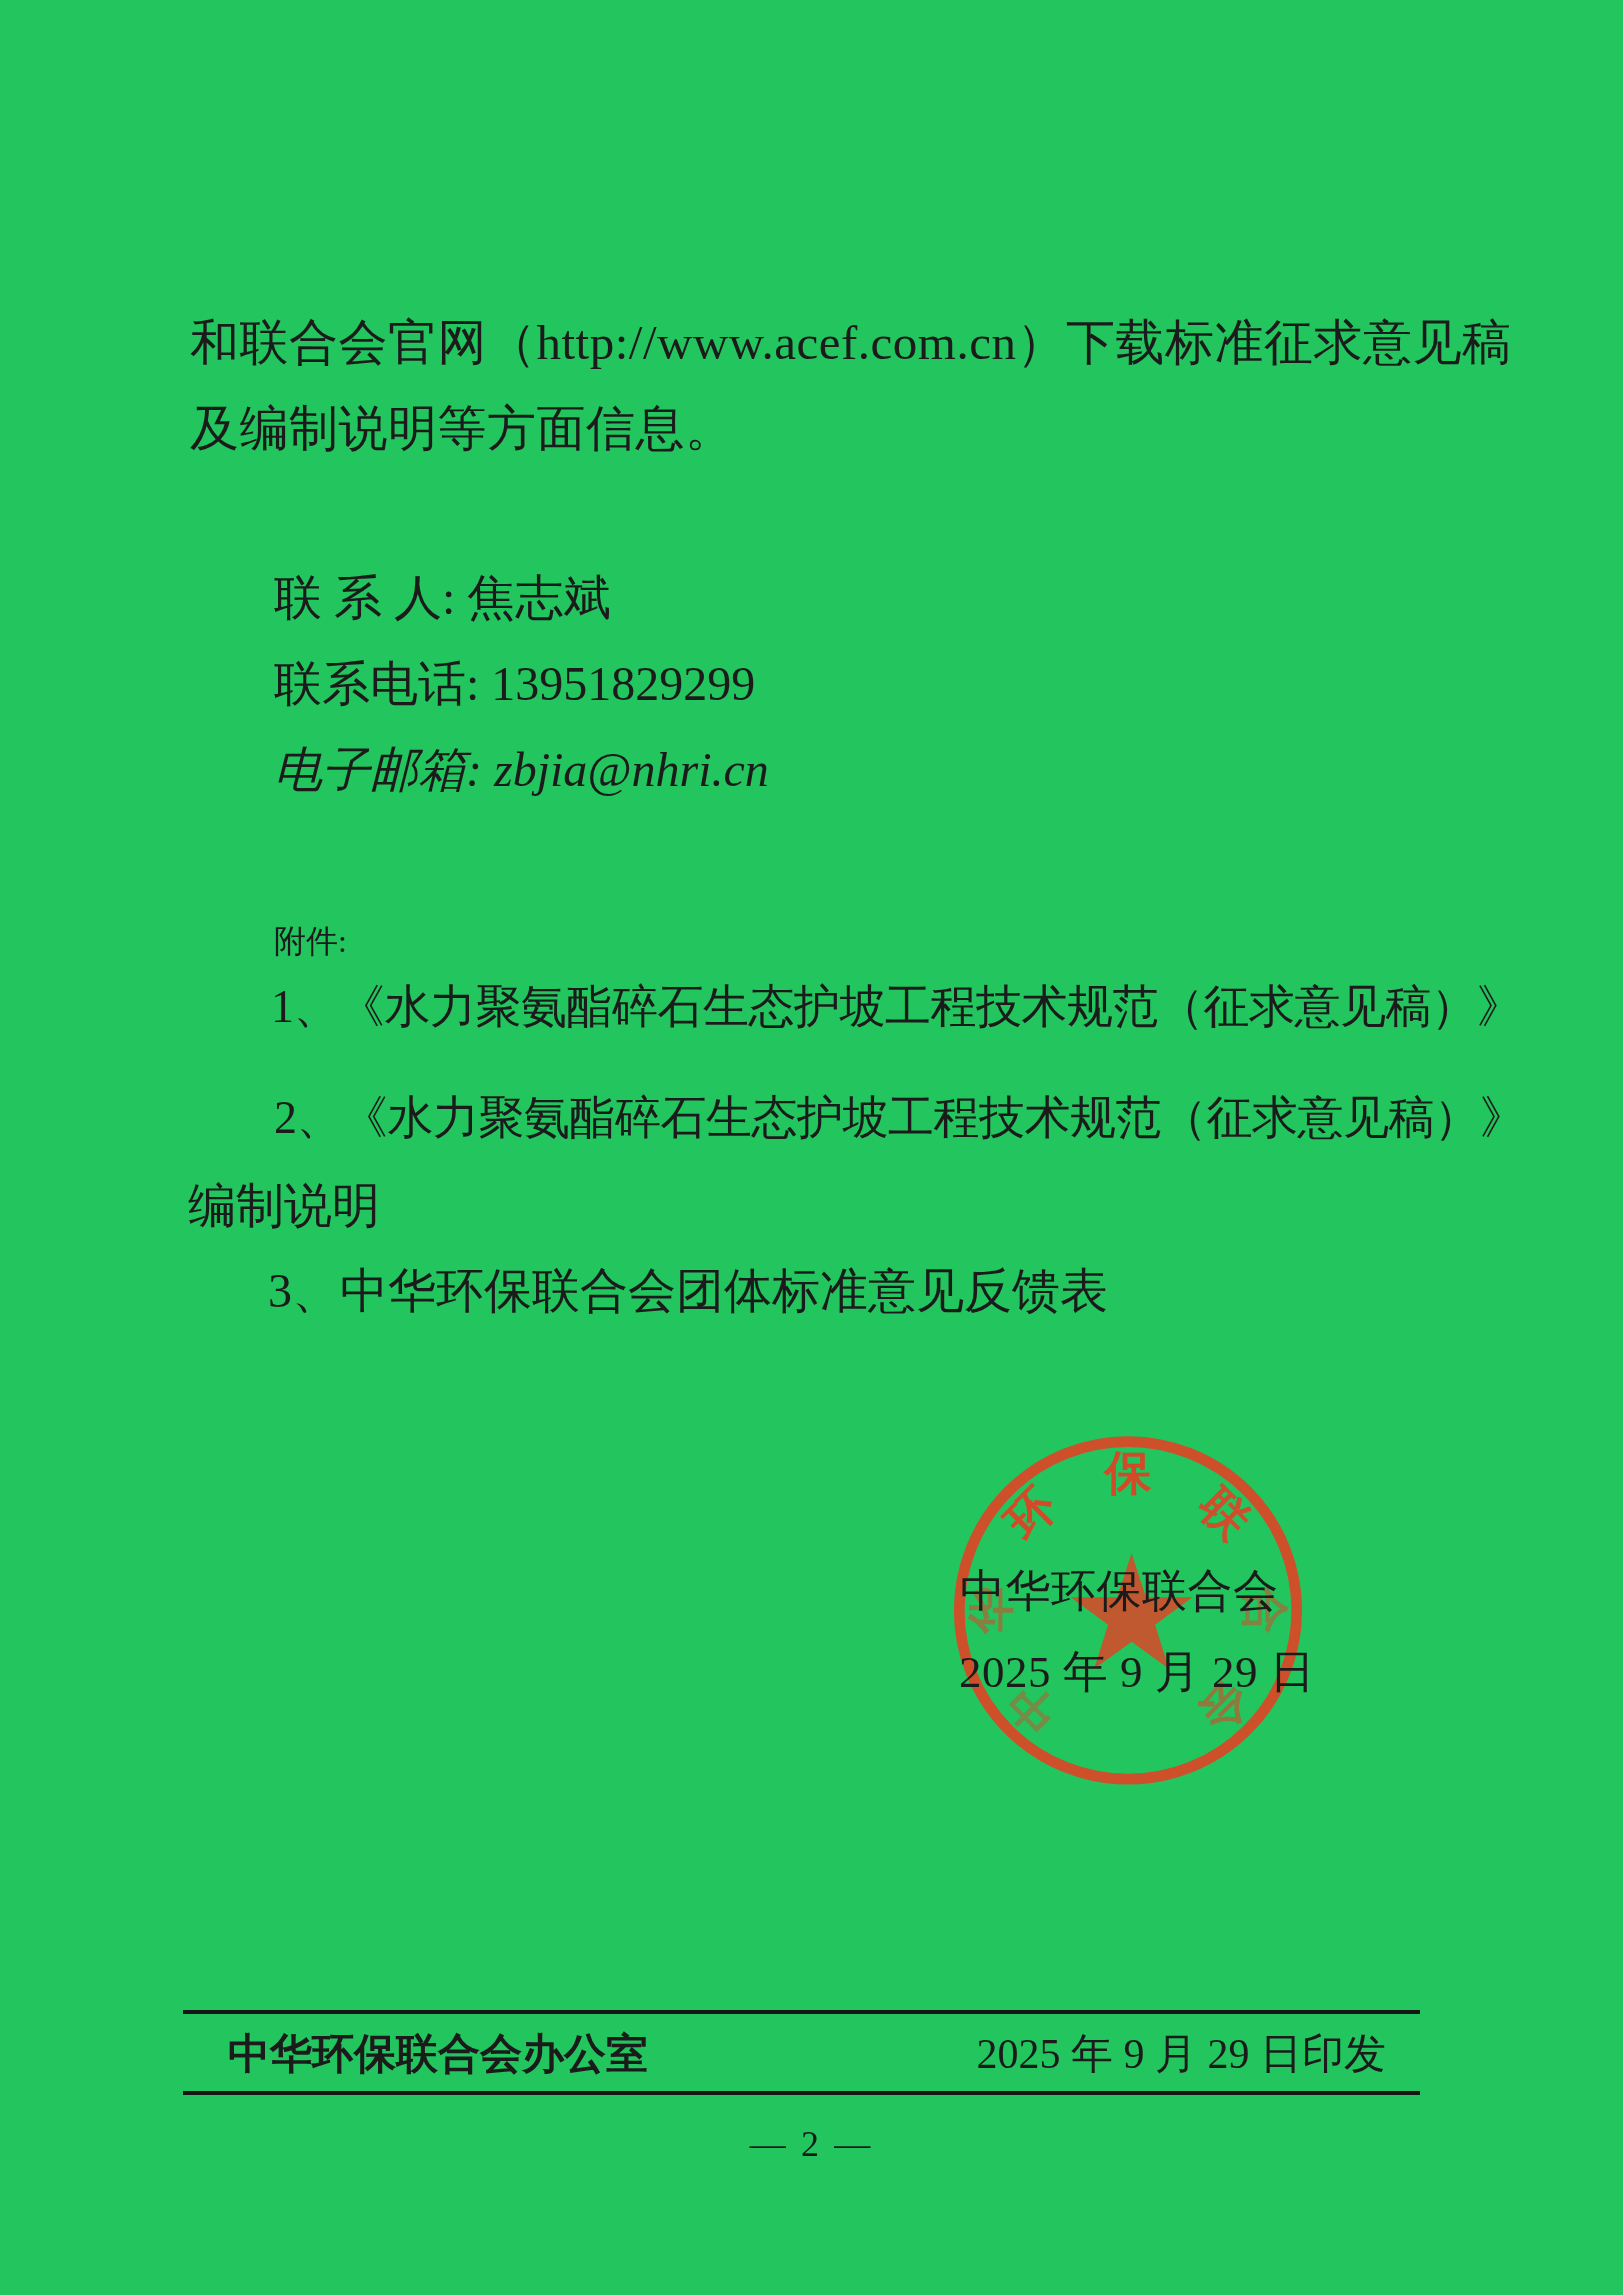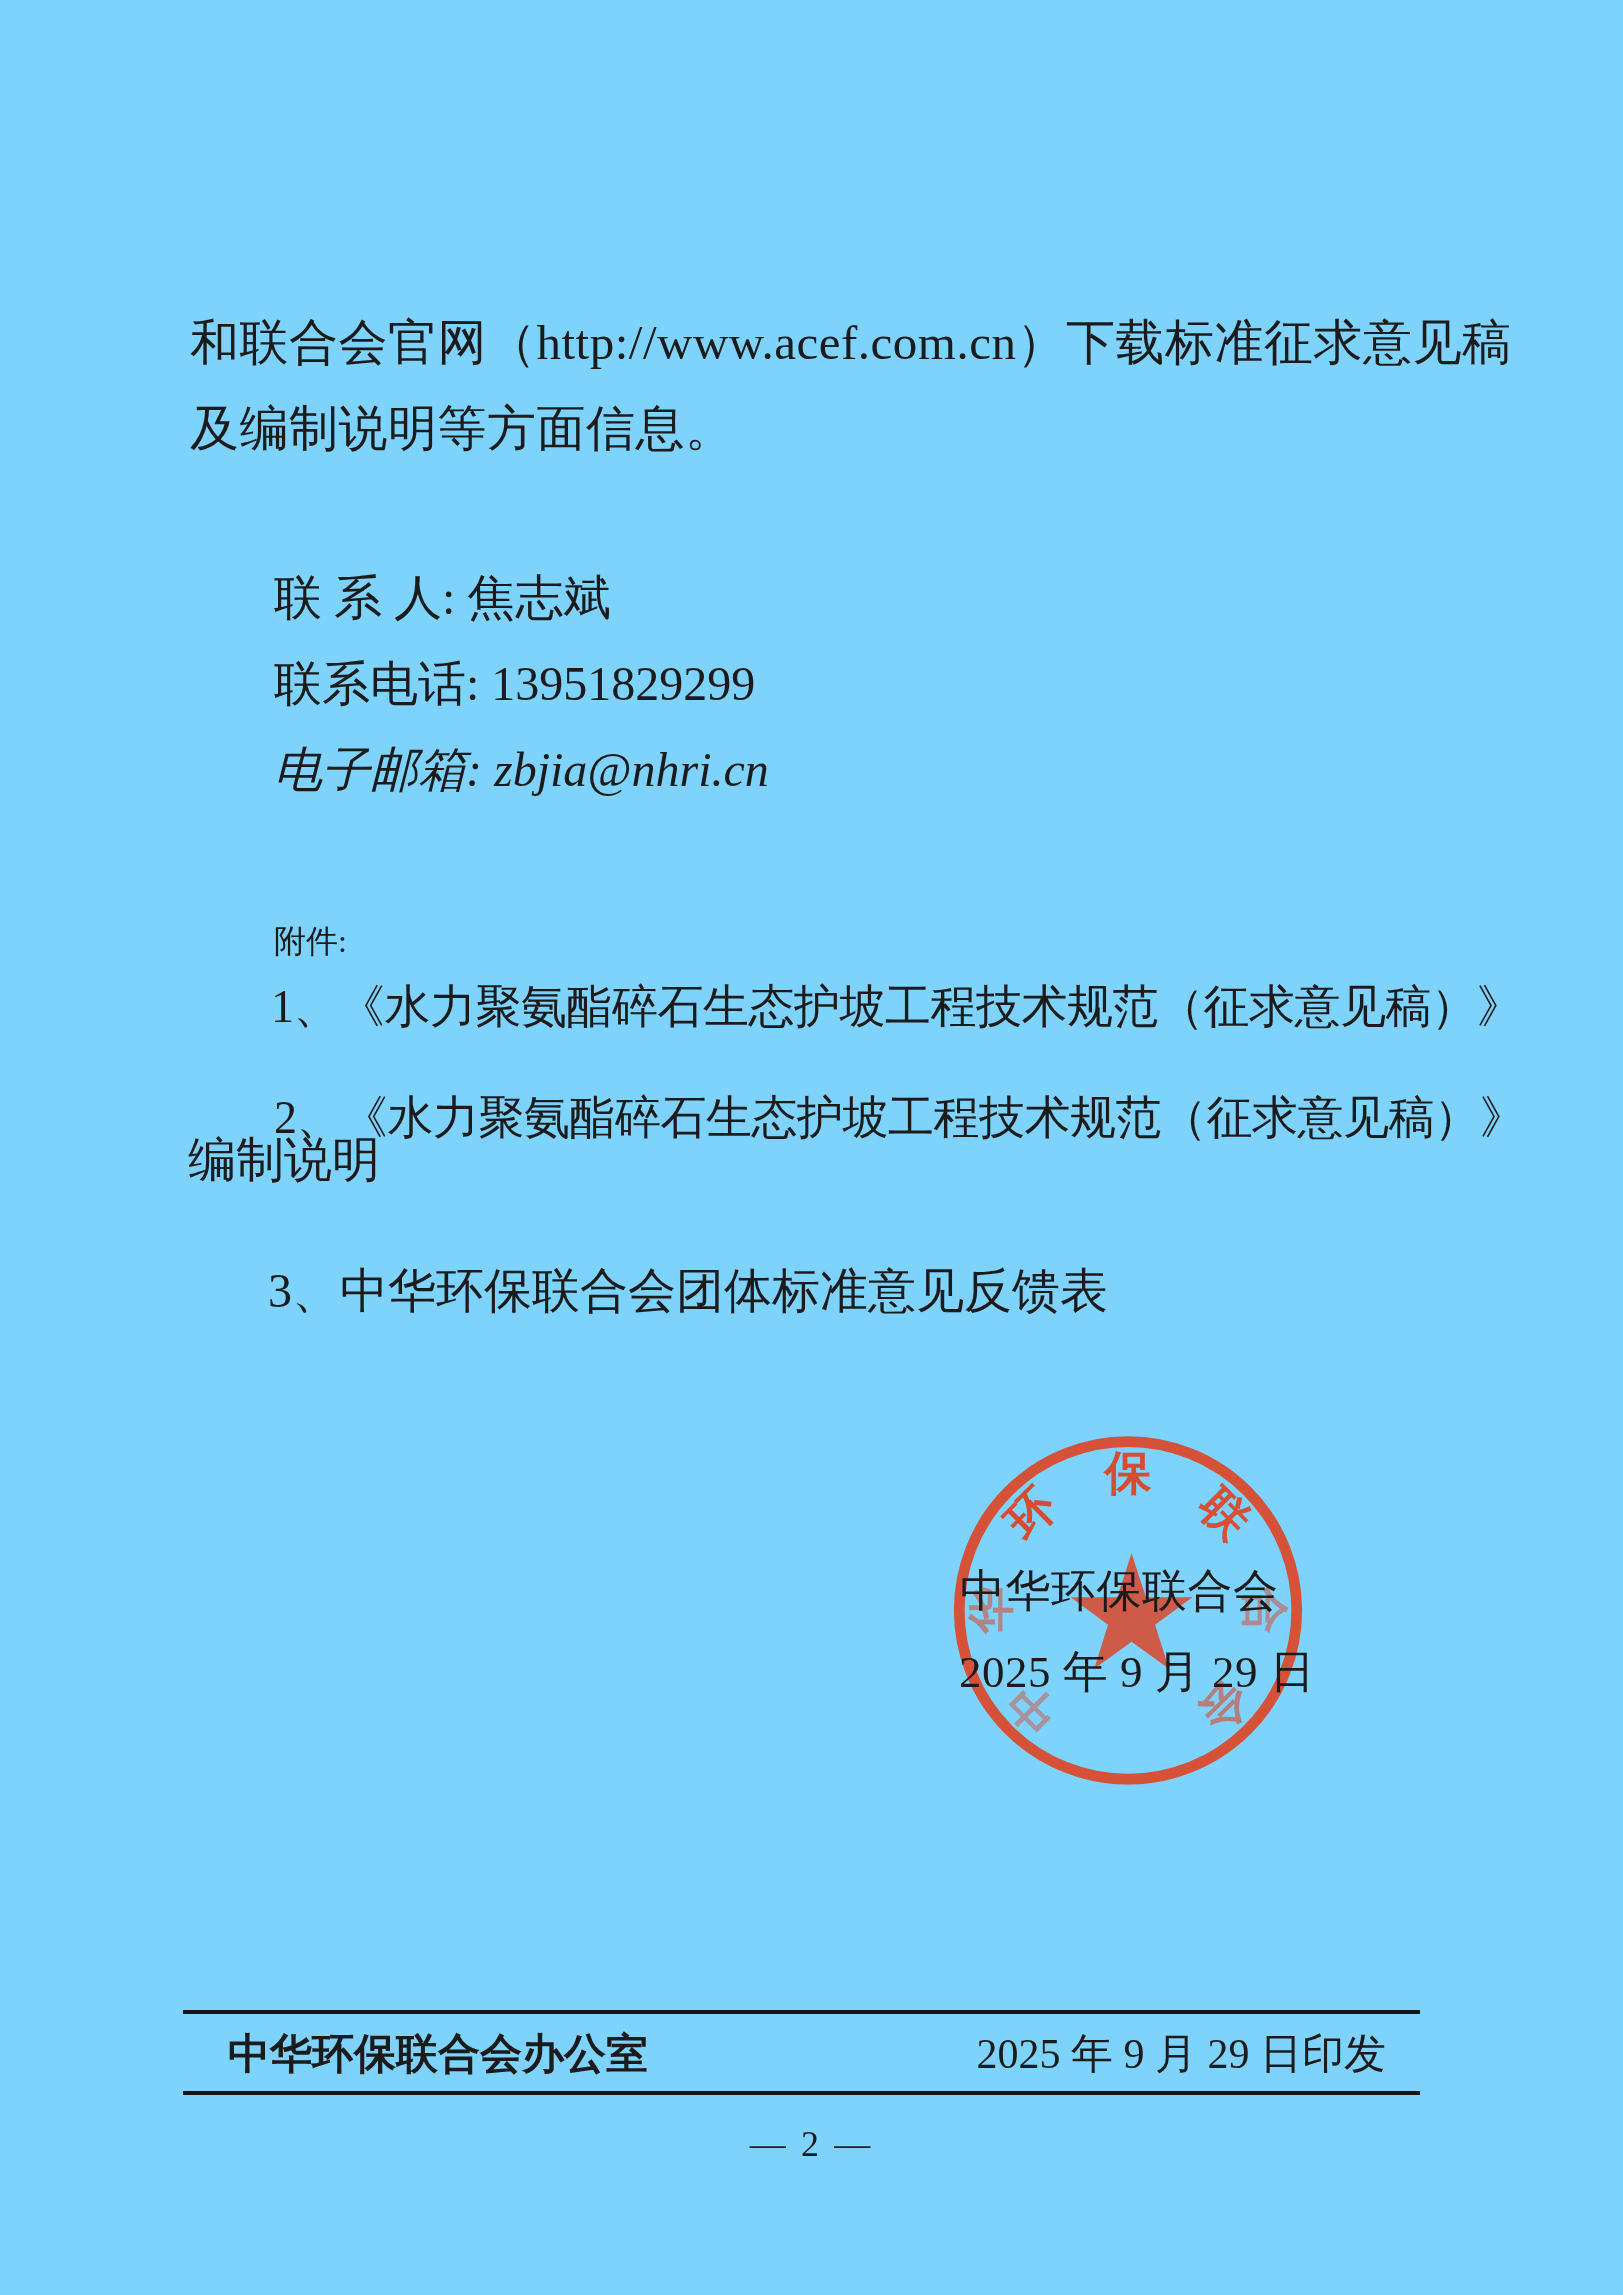--- a/index.html
+++ b/index.html
@@ -4,21 +4,21 @@
 <style>
   html, body {
     margin: 0;
     padding: 0;
     background: #fbfaf7;
   }
   .page {
     position: relative;
     width: 1623px;
     height: 2295px;
-    background: #7dd3fc;
+    background: #22c55e;
     font-family: "Liberation Serif", "DejaVu Serif", serif;
     color: #1b1b1b;
     overflow: hidden;
   }
   .txt {
     position: absolute;
     white-space: nowrap;
     line-height: 1;
   }
   .body-line   { font-size: 49px; letter-spacing: 0.5px; }
@@ -59,21 +59,21 @@
   <div class="txt body-line" style="left:190px; top:318px;">和联合会官网（http://www.acef.com.cn）下载标准征求意见稿</div>
   <div class="txt body-line" style="left:190px; top:404px;">及编制说明等方面信息。</div>
 
   <div class="txt contact-line" style="left:274px; top:574px;">联  系  人: 焦志斌</div>
   <div class="txt contact-line" style="left:274px; top:660px;">联系电话: 13951829299</div>
   <div class="txt contact-line" style="left:274px; top:746px;font-style:italic;">电子邮箱: zbjia@nhri.cn</div>
 
   <div class="txt attach-head" style="left:274px; top:925px;">附件:</div>
   <div class="txt attach-item-long" style="left:271px; top:984px;">1、《水力聚氨酯碎石生态护坡工程技术规范（征求意见稿）》</div>
   <div class="txt attach-item-long" style="left:274px; top:1095px;">2、《水力聚氨酯碎石生态护坡工程技术规范（征求意见稿）》</div>
-  <div class="txt attach-item" style="left:188px; top:1136px;">编制说明</div>
+  <div class="txt attach-item" style="left:188px; top:1182px;">编制说明</div>
   <div class="txt attach-item" style="left:268px; top:1267px;">3、中华环保联合会团体标准意见反馈表</div>
 
   <svg id="seal-svg" viewBox="0 0 706 700">
     <ellipse cx="352" cy="347" rx="330" ry="330" fill="none" stroke="#dc4527" stroke-width="21" opacity="0.92"></ellipse>
     <polygon points="359,235 387,321 478,321 405,375 432,461 359,408 286,461 313,375 240,321 331,321" fill="#dc4527" opacity="0.85"></polygon>
     <g fill="#dc4527">
       <text transform="translate(162.5,536.5) rotate(-135)" text-anchor="middle" dominant-baseline="central" opacity="0.45">中</text>
       <text transform="translate(84,347) rotate(-90)" text-anchor="middle" dominant-baseline="central" opacity="0.55">华</text>
       <text transform="translate(162.5,157.5) rotate(-45)" text-anchor="middle" dominant-baseline="central" opacity="0.95">环</text>
       <text transform="translate(352,79) rotate(0)" text-anchor="middle" dominant-baseline="central" opacity="0.95">保</text>

